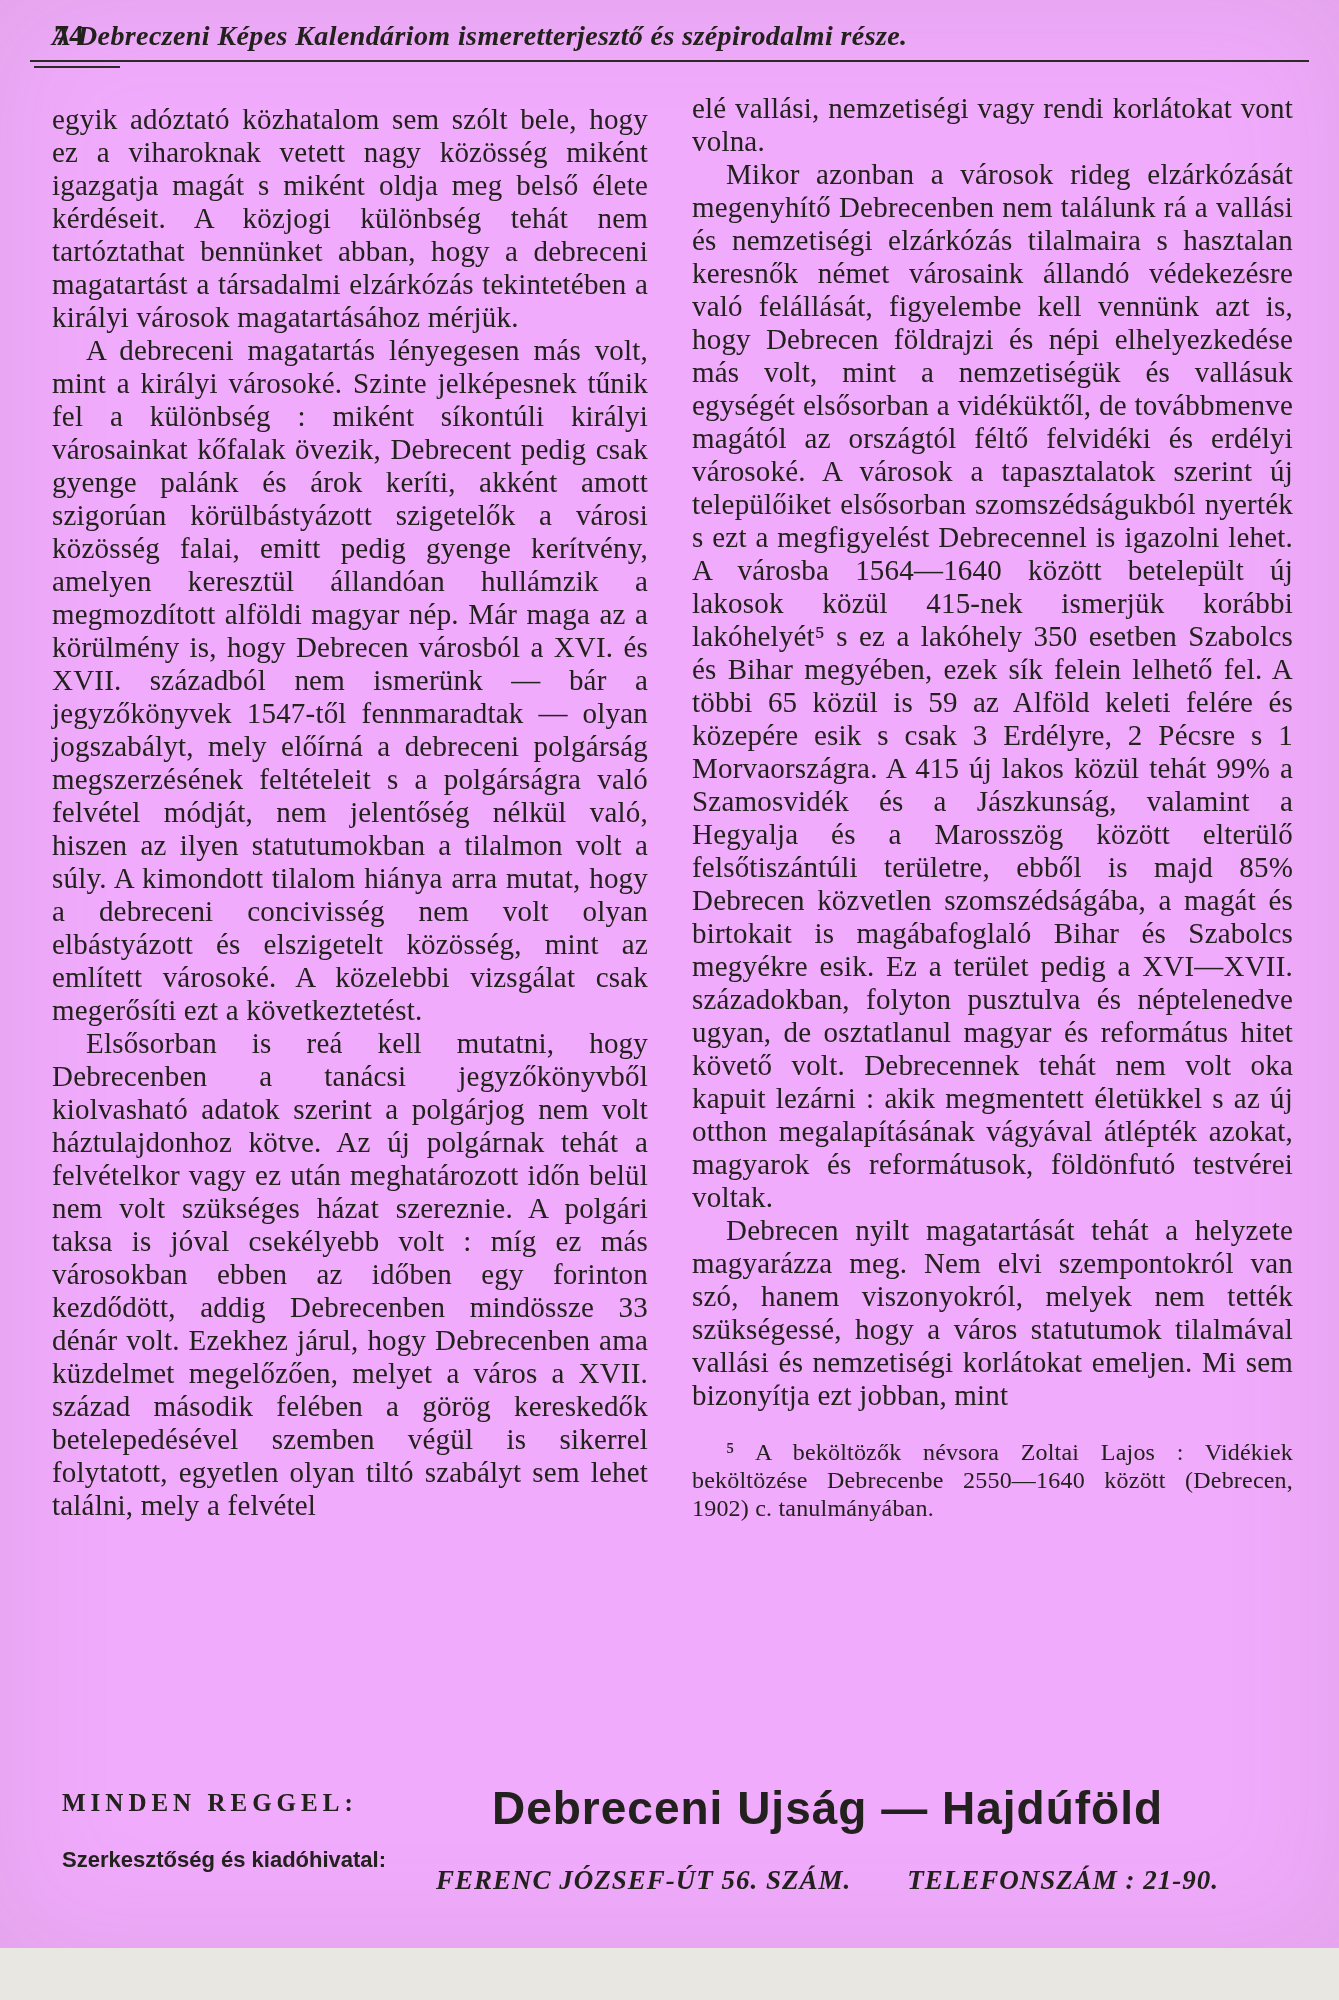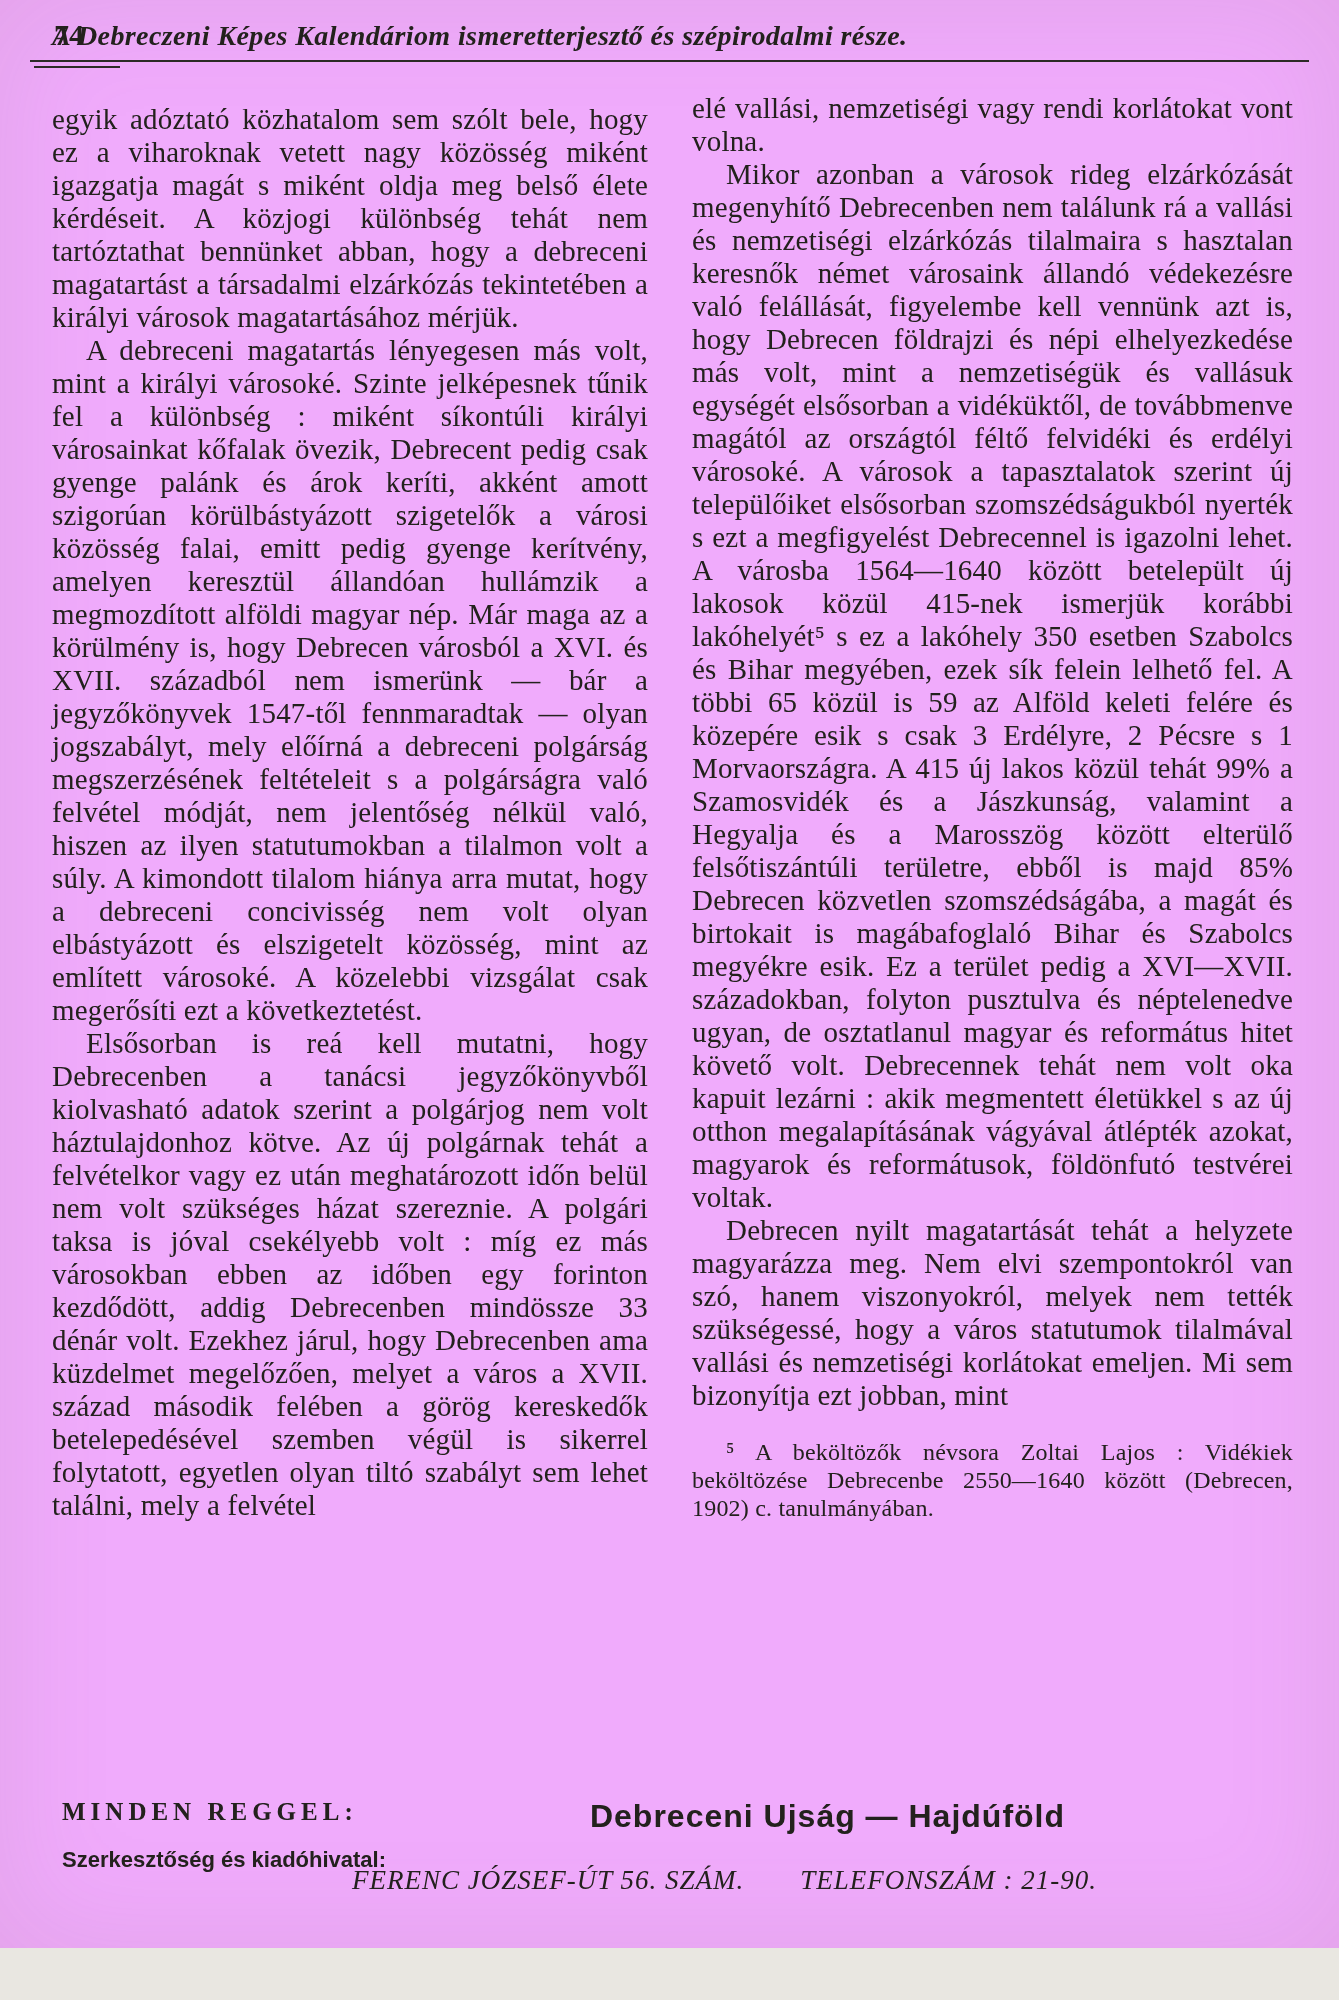--- a/index.html
+++ b/index.html
@@ -95,42 +95,43 @@
     font-weight: bold;
     letter-spacing: 5px;
     white-space: nowrap;
     padding-top: 2px;
   }
   .advert-masthead {
     flex: 1;
     text-align: center;
     font-family: "Liberation Sans", "DejaVu Sans", sans-serif;
     font-weight: bold;
-    font-size: 32px;
+    font-size: 46px;
     letter-spacing: 1px;
     margin-top: 12px;
     white-space: nowrap;
   }
   .advert-row2 {
     display: flex;
     align-items: flex-start;
     padding: 6px 36px 0 62px;
   }
   .advert-office {
     width: 290px;
     font-family: "Liberation Sans", "DejaVu Sans", sans-serif;
     font-weight: bold;
     font-size: 22px;
     white-space: nowrap;
     padding-top: 6px;
   }
   .advert-address-line {
     flex: 1;
+    text-align: center;
     font-style: italic;
-    font-weight: normal;
+    font-weight: bold;
     font-size: 27px;
     letter-spacing: 1px;
     white-space: nowrap;
     margin-top: 24px;
   }
   .advert-address-line .gap { display: inline-block; width: 56px; }
 </style>
 </head>
 <body>
 

